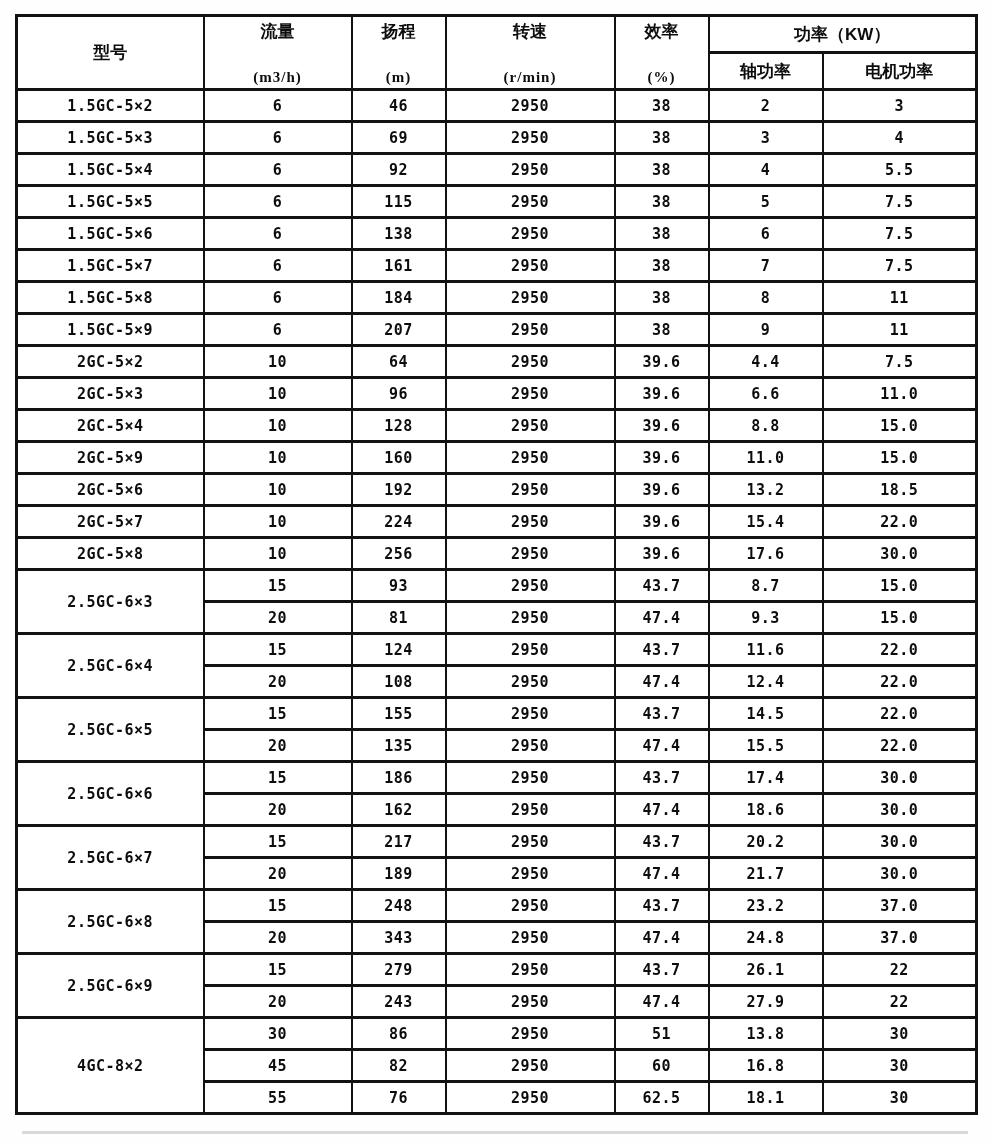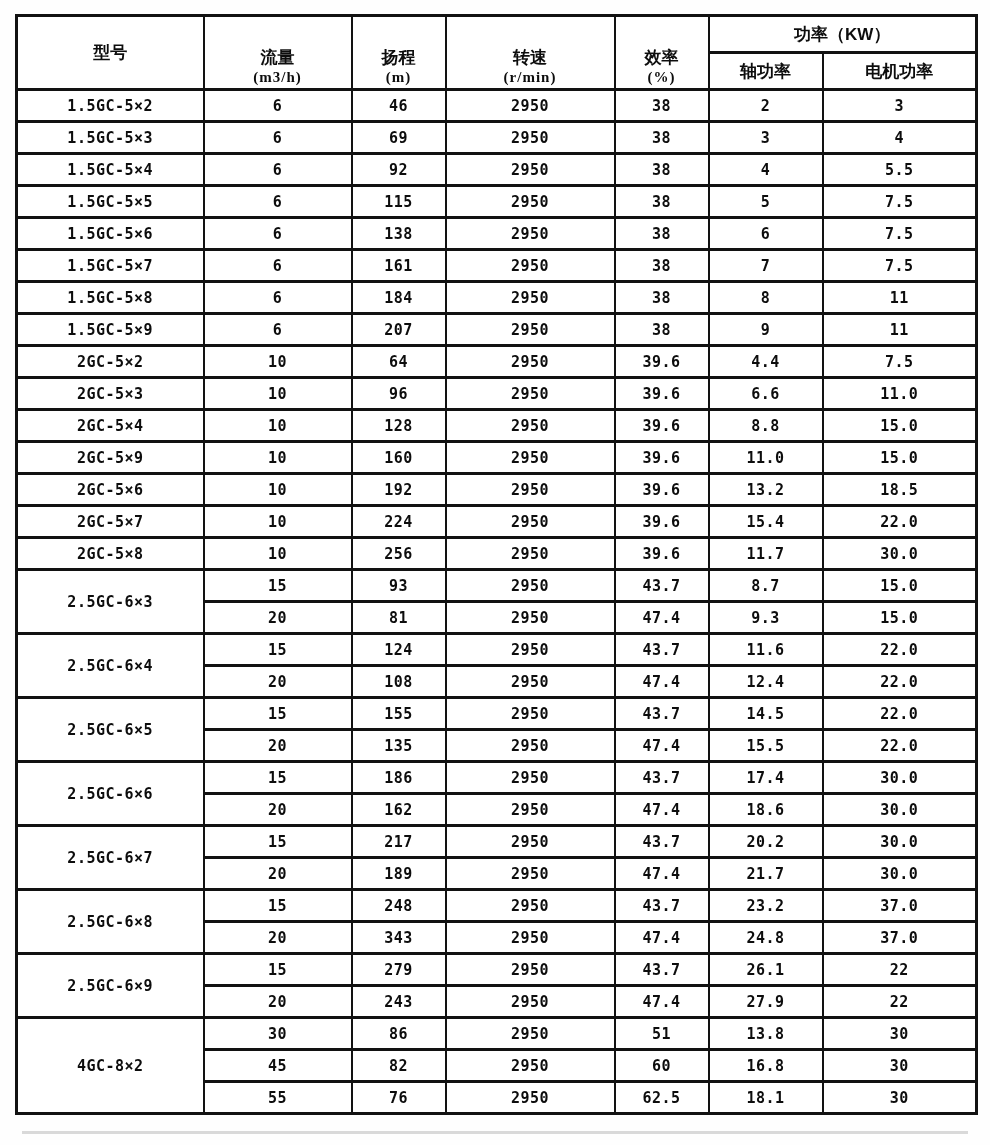--- a/index.html
+++ b/index.html
@@ -40,21 +40,21 @@
     font-weight: bold;
     font-size: 17px;
     height: 34px;
   }
   th.two-line {
     height: 70px;
   }
   th.two-line .stack {
     display: flex;
     flex-direction: column;
-    justify-content: flex-end;
+    justify-content: space-between;
     height: 66px;
   }
   .unit {
     font-family: Liberation Serif, serif;
     font-weight: bold;
     font-size: 15px;
     letter-spacing: 1px;
   }
   
   tbody td {
@@ -251,21 +251,21 @@
           <td>39.6</td>
           <td>15.4</td>
           <td>22.0</td>
         </tr>
         <tr>
           <td rowspan="1" class="model-cell">2GC-5×8</td>
           <td>10</td>
           <td>256</td>
           <td>2950</td>
           <td>39.6</td>
-          <td>11.7</td>
+          <td>17.6</td>
           <td>30.0</td>
         </tr>
         <tr>
           <td rowspan="2" class="model-cell">2.5GC-6×3</td>
           <td>15</td>
           <td>93</td>
           <td>2950</td>
           <td>43.7</td>
           <td>8.7</td>
           <td>15.0</td>

